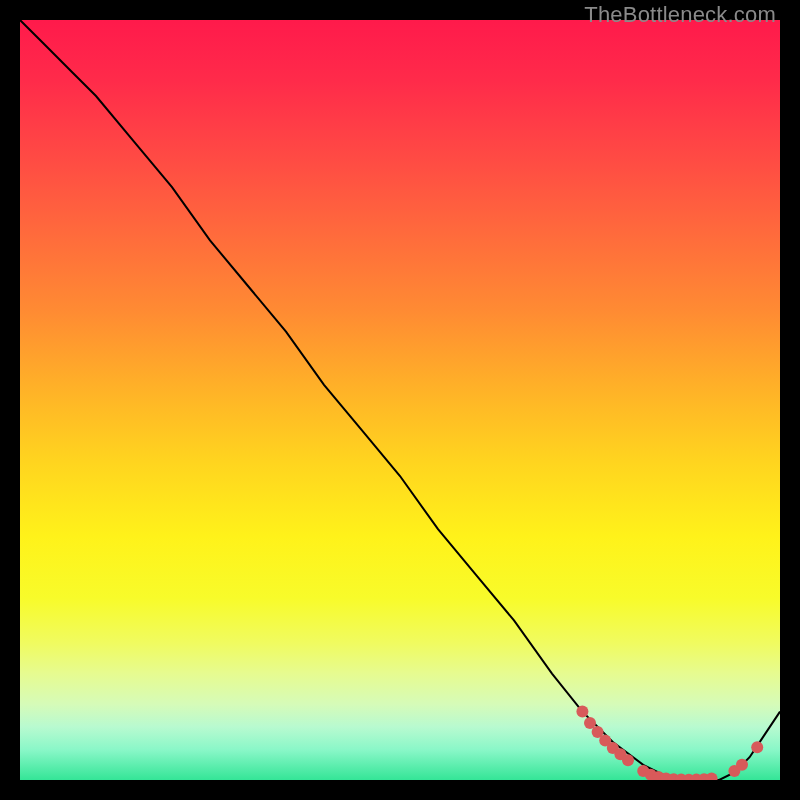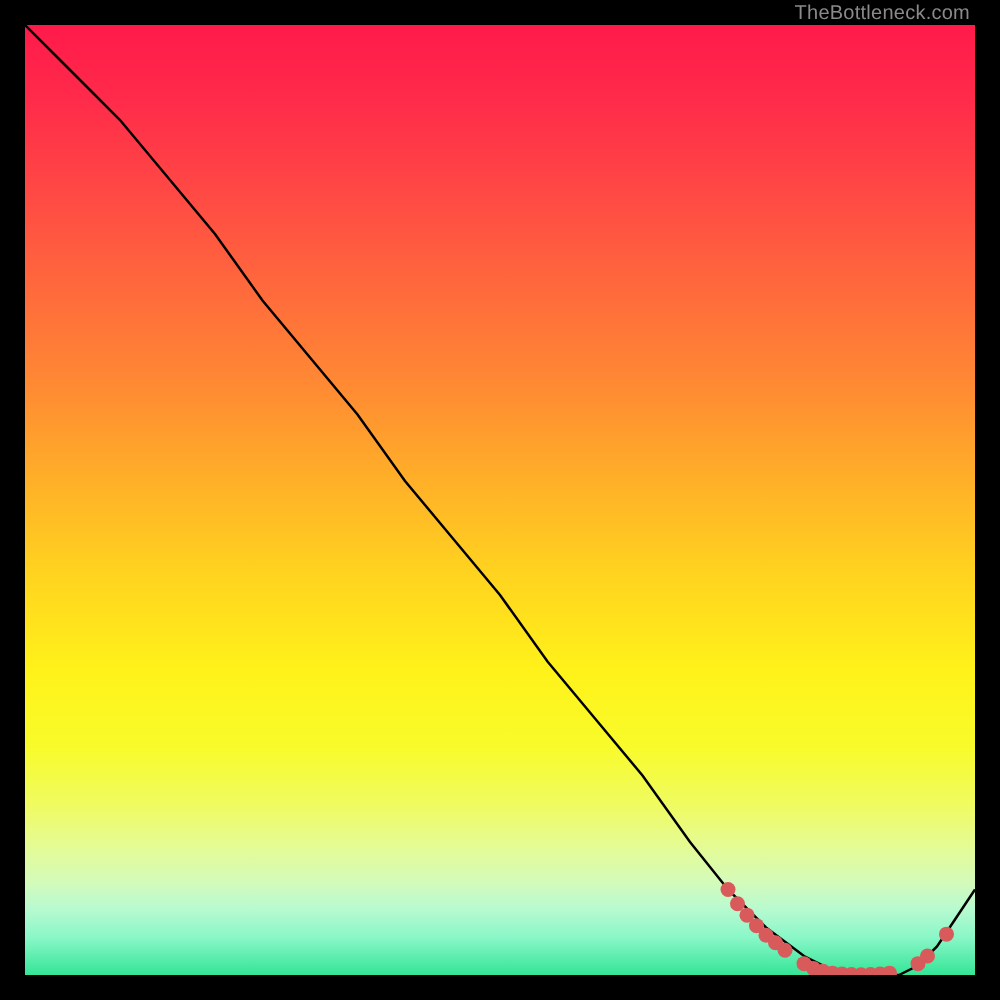--- a/index.html
+++ b/index.html
@@ -15,21 +15,21 @@
       #ffd41f 58%,
       #fff21a 68%,
       #f8fb2a 76%,
       #f0fb60 82%,
       #e6fb90 86%,
       #d6fbb8 90%,
       #b8fad0 93%,
       #8af7c8 96%,
       #34e597 100%);
   }
-  .watermark{position:absolute;right:24px;top:2px;color:#8a8a8a;font-size:16px;letter-spacing:.2px}
+  .watermark{position:absolute;right:24px;top:2px;color:#8a8a8a;font-size:22px;letter-spacing:.2px}
   svg{position:absolute;left:0;top:0}
 </style>
 </head>
 <body>
 
 <div class="frame">
   <div class="plot">
     <svg id="chart-svg" width="760" height="760" viewBox="0 0 760 760">
         <path d="M0.0 0.0 L22.8 22.8 L53.2 53.2 L76.0 76.0 L114.0 121.6 L152.0 167.2 L190.0 220.4 L228.0 266.0 L266.0 311.6 L304.0 364.8 L342.0 410.4 L380.0 456.0 L418.0 509.2 L456.0 554.8 L494.0 600.4 L532.0 653.6 L562.4 691.6 L592.8 722.0 L623.2 744.8 L653.6 760.0 L668.8 760.0 L684.0 760.0 L699.2 760.0 L714.4 752.4 L729.6 737.2 L744.8 714.4 L760.0 691.6 " fill="none" stroke="#000000" stroke-width="2"></path>
         <circle cx="562.4" cy="691.6" r="6" fill="#d85a5a"></circle>

